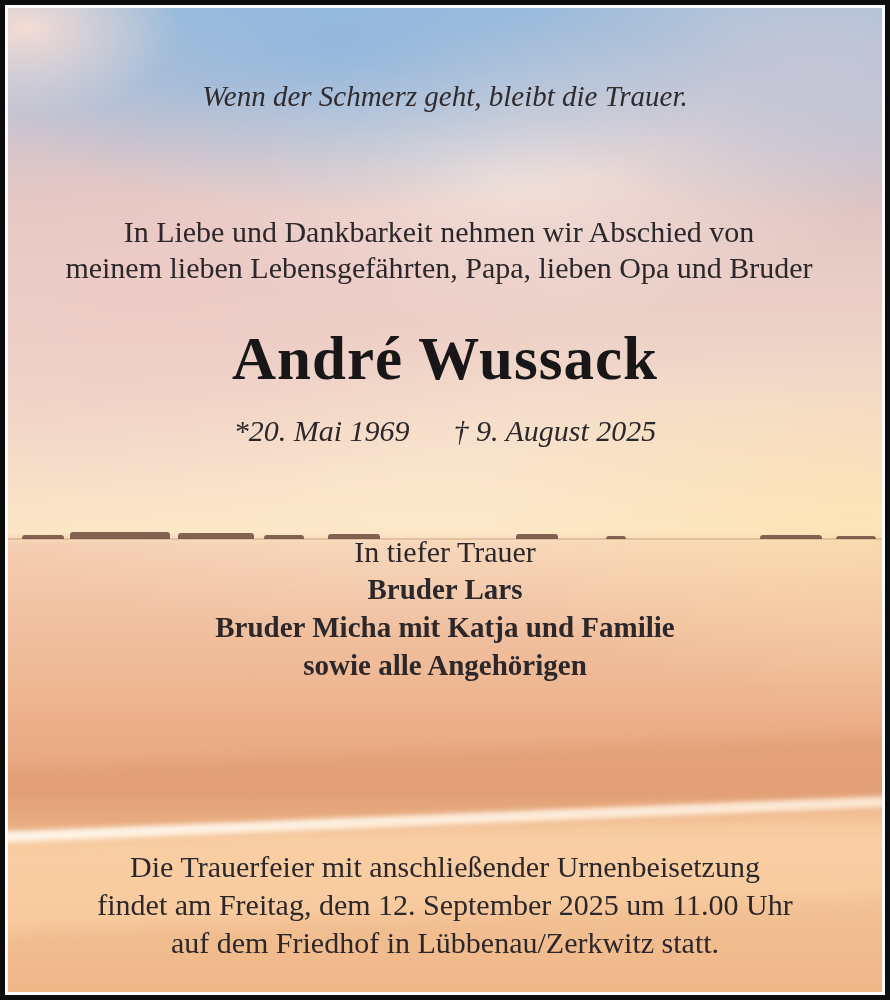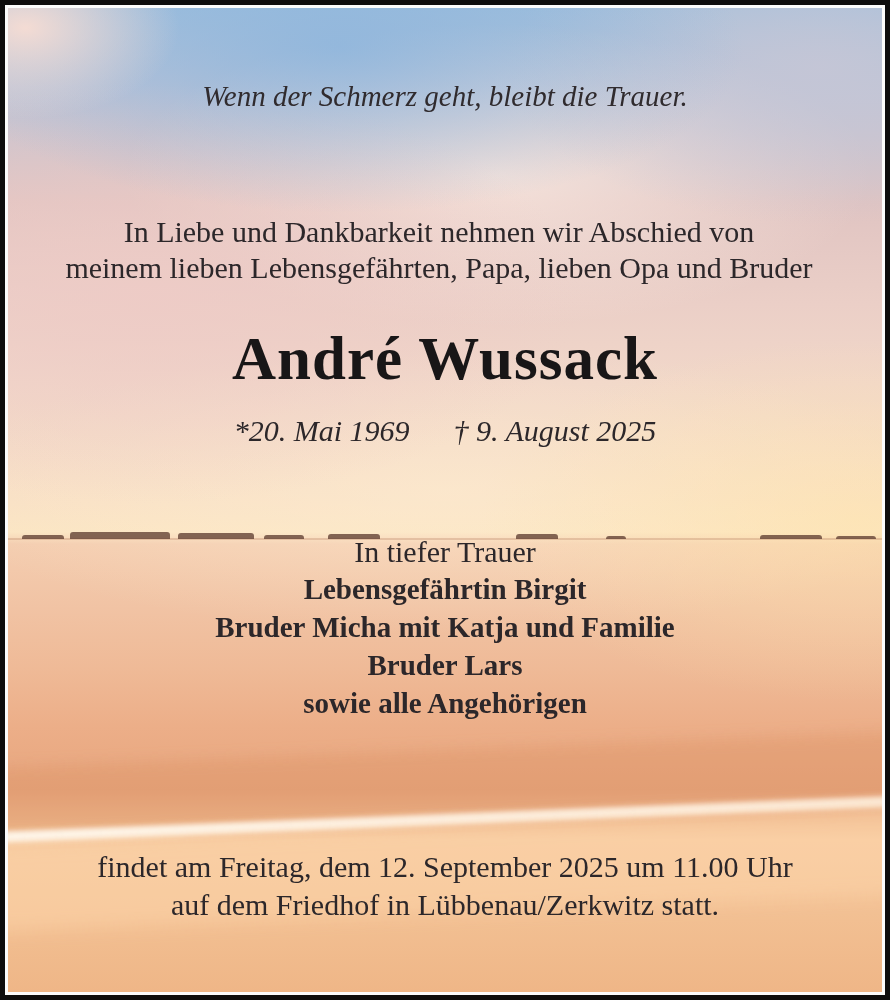--- a/index.html
+++ b/index.html
@@ -157,26 +157,26 @@
       <div class="name">André Wussack</div>
 
       <div class="dates">
         <span>*20. Mai 1969</span>
         <span>† 9. August 2025</span>
       </div>
 
       <div class="mourning-header">In tiefer Trauer</div>
 
       <ul class="mourners">
-        <li>Lebensgefährtin Birgit</li>
+        <li>Bruder Lars</li>
         <li>Bruder Micha mit Katja und Familie</li>
-        <li>Bruder Lars</li>
         <li>sowie alle Angehörigen</li>
       </ul>
 
       <div class="funeral">
+        <div>Die Trauerfeier mit anschließender Urnenbeisetzung</div>
         <div>findet am Freitag, dem 12. September 2025 um 11.00 Uhr</div>
         <div>auf dem Friedhof in Lübbenau/Zerkwitz statt.</div>
       </div>
 
     </div>
   </div>
 </div>
 
 </body></html>

